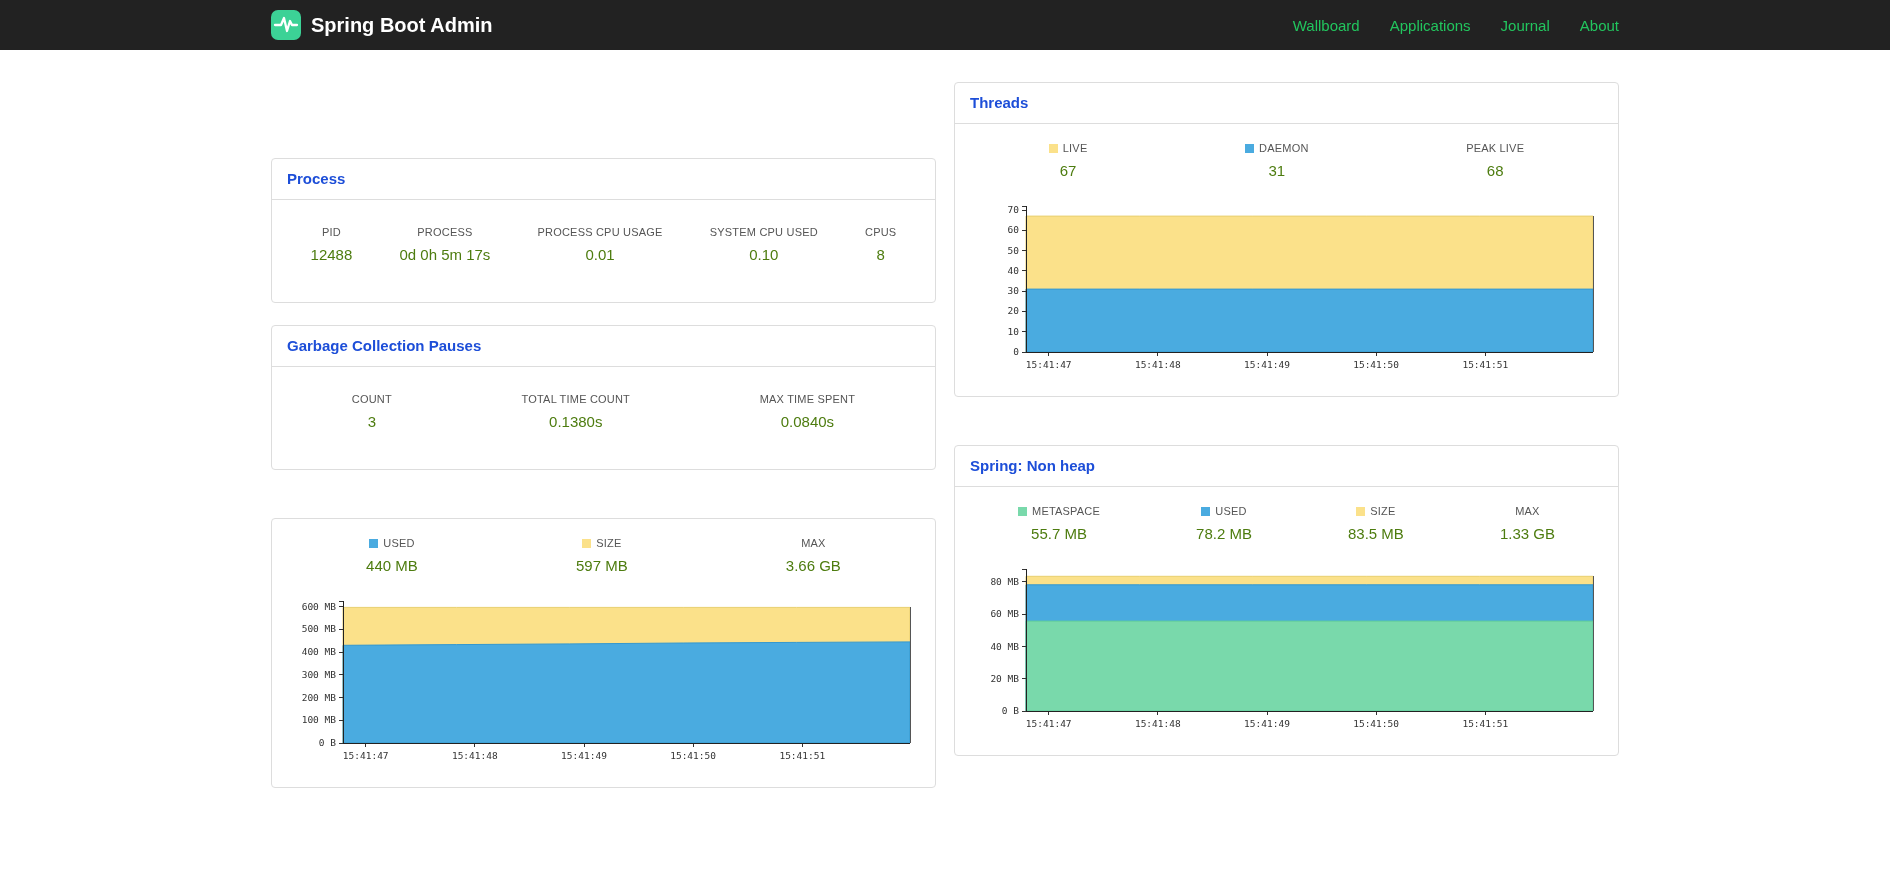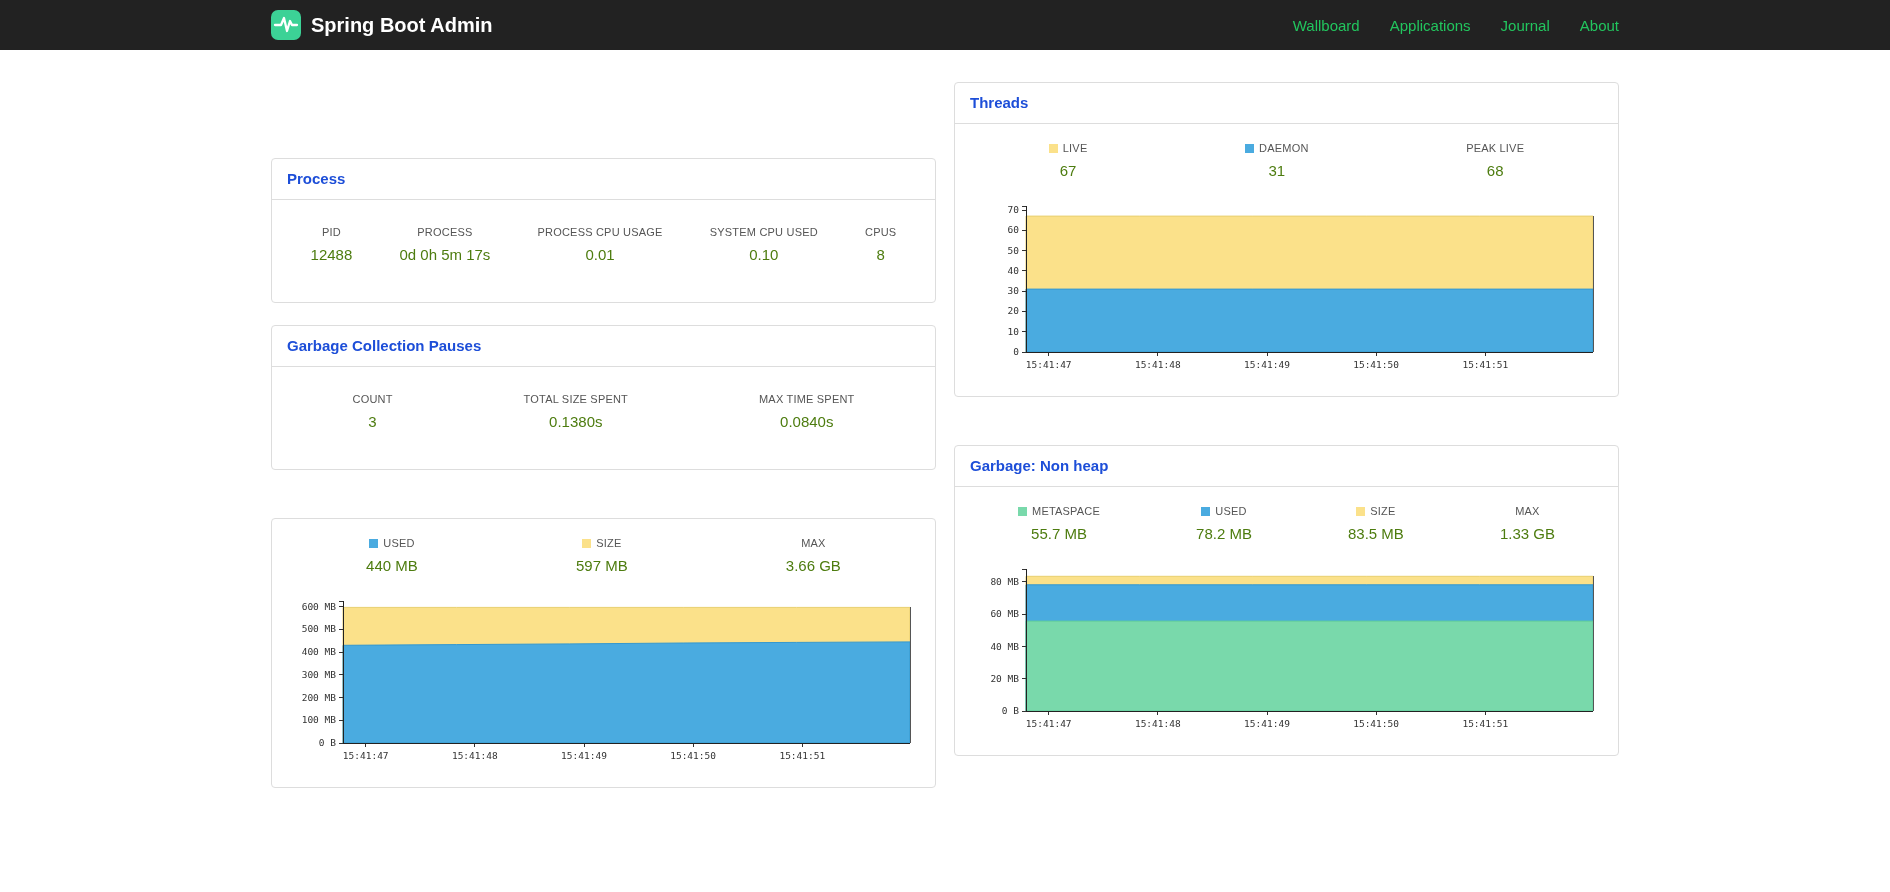--- a/index.html
+++ b/index.html
@@ -132,21 +132,21 @@
 
     <section class="panel panel-gc">
       <div class="panel-heading">Garbage Collection Pauses</div>
       <div class="panel-body">
         <div class="stats-row">
           <div class="stat">
             <div class="stat-label">COUNT</div>
             <div class="stat-value">3</div>
           </div>
           <div class="stat">
-            <div class="stat-label">TOTAL SIZE SPENT</div>
+            <div class="stat-label">TOTAL TIME COUNT</div>
             <div class="stat-value">0.1380s</div>
           </div>
           <div class="stat">
             <div class="stat-label">MAX TIME SPENT</div>
             <div class="stat-value">0.0840s</div>
           </div>
         </div>
       </div>
     </section>
 
@@ -268,21 +268,21 @@
               <line x1="515.3" y1="154.0" x2="515.3" y2="158.0" stroke="#333" shape-rendering="crispEdges"></line>
               <text x="515.3" y="170.0" text-anchor="middle" class="tick">15:41:51</text>
               <line x1="52" y1="8.5" x2="56" y2="8.5" stroke="#333" shape-rendering="crispEdges"></line>
               <path d="M 56.5 8 L 56.5 154.5 L 623 154.5" fill="none" stroke="#222" stroke-width="1" shape-rendering="crispEdges"></path>
             </svg>
           </div>
       </div>
     </section>
 
     <section class="panel panel-nonheap">
-      <div class="panel-heading">Garbage: Non heap</div>
+      <div class="panel-heading">Spring: Non heap</div>
       <div class="panel-body chart-body">
         <div class="stats-row">
           <div class="stat">
             <div class="stat-label">
               <span class="swatch" style="background: rgb(121, 217, 171);"></span>
               <span>METASPACE</span>
             </div>
             <div class="stat-value">55.7 MB</div>
           </div>
           <div class="stat">

